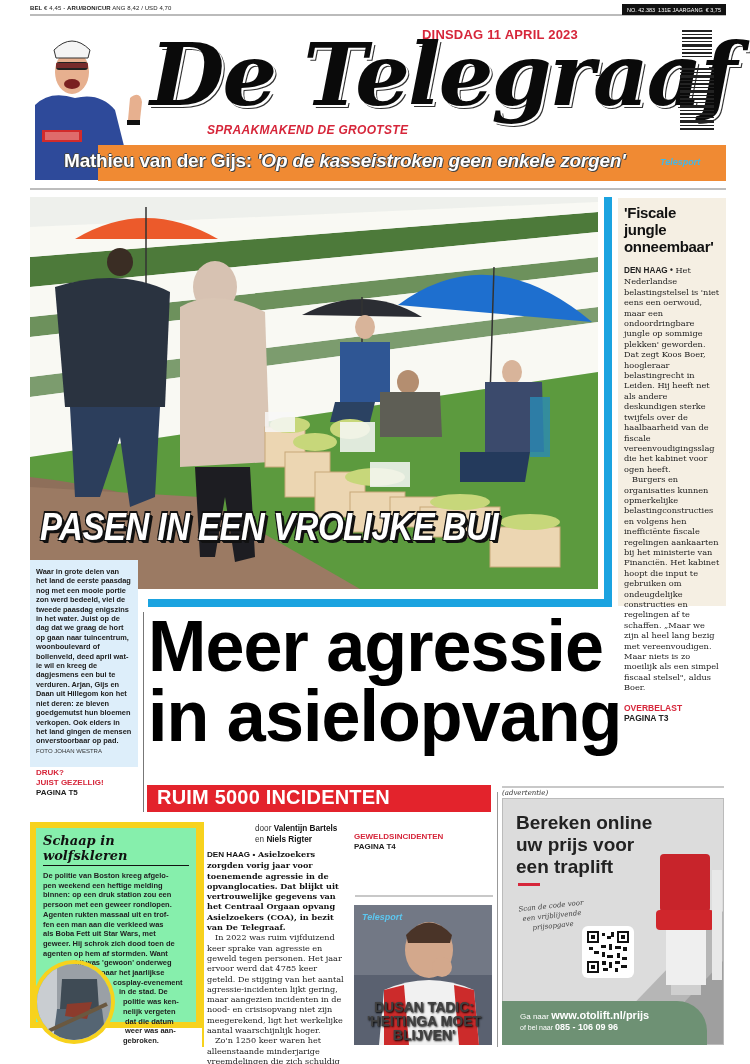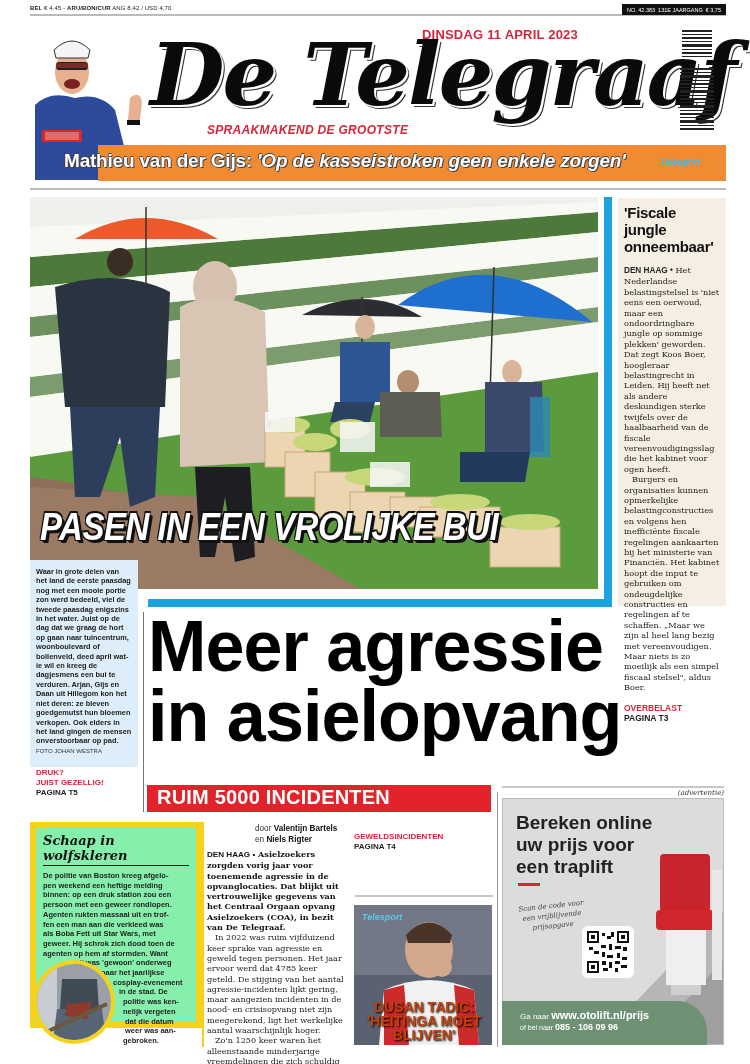--- a/index.html
+++ b/index.html
@@ -66,25 +66,25 @@
   .lead .place { font-family: "Liberation Sans", sans-serif; }
   .mid-article p.body { text-indent: 8px; }
   .yellow-vrule { left: 202px; top: 822px; width: 2px; height: 225px; background: #f7d21d; }
 
   .right-article { left: 354px; top: 823px; width: 140px; font-family: "DejaVu Serif", serif; font-size: 8.1px; line-height: 10.3px; color: #222; }
   .right-article .kicker-red { font-family: "Liberation Sans", sans-serif; margin-top: 9px; font-size: 8px; }
   .right-article .kicker-black { font-family: "Liberation Sans", sans-serif; font-size: 8px; }
   .rule-mid { left: 355px; top: 895px; width: 138px; height: 2px; background: #c8c8c8; }
   .tadic-photo { left: 354px; top: 905px; width: 138px; height: 140px; overflow: hidden; }
   .tadic-logo { left: 362px; top: 912px; font-size: 9px; font-weight: bold; font-style: italic; color: #5cc7f0; }
-  .tadic-title { left: 360px; top: 1000px; width: 128px; text-align: center; font-size: 14px; line-height: 14px; font-weight: bold; color: #c2410c; text-shadow: 1px 1px 2px #000; }
+  .tadic-title { left: 360px; top: 1000px; width: 128px; text-align: center; font-size: 14px; line-height: 14px; font-weight: bold; color: #404040; text-shadow: 1px 1px 2px #000; }
   .vrule-right { left: 497px; top: 792px; width: 1px; height: 255px; background: #999; }
 
   
-  .ad-label { left: 502px; top: 786px; width: 222px; text-align: right; font-family: "DejaVu Serif", serif; font-style: italic; font-size: 7px; color: #333; border-top: 2px solid #c8c8c8; padding-top: 1px; }
+  .ad-label { left: 502px; top: 786px; width: 222px; text-align: left; font-family: "DejaVu Serif", serif; font-style: italic; font-size: 7px; color: #333; border-top: 2px solid #c8c8c8; padding-top: 1px; }
   .ad-box { left: 502px; top: 798px; width: 222px; height: 247px; background: #d9d9d9; overflow: hidden; border: 1px solid #bbb; }
   .ad-title { left: 516px; top: 812px; font-size: 19px; font-weight: bold; line-height: 22px; color: #222; }
   .ad-underline { left: 518px; top: 883px; width: 22px; height: 3px; background: #d6263a; }
   .ad-scan { left: 512px; top: 901px; font-size: 7px; font-style: italic; color: #444; line-height: 10px; transform: rotate(-6deg); text-align: center; width: 80px; font-family: "DejaVu Serif", serif; }
   .ad-qr { left: 582px; top: 926px; width: 52px; height: 52px; background: #fff; border-radius: 6px; padding: 5px; }
   .ad-footer { left: 502px; top: 1001px; width: 205px; height: 44px; background: #6e9174; border-top-right-radius: 30px; padding: 8px 0 0 18px; color: #fff; }
   .ad-footer .l1 { font-size: 8px; }
   .ad-footer .l1 b { font-size: 11px; }
   .ad-footer .l2 { font-size: 7px; margin-top: 1px; }
   .ad-footer .l2 b { font-size: 9px; }

